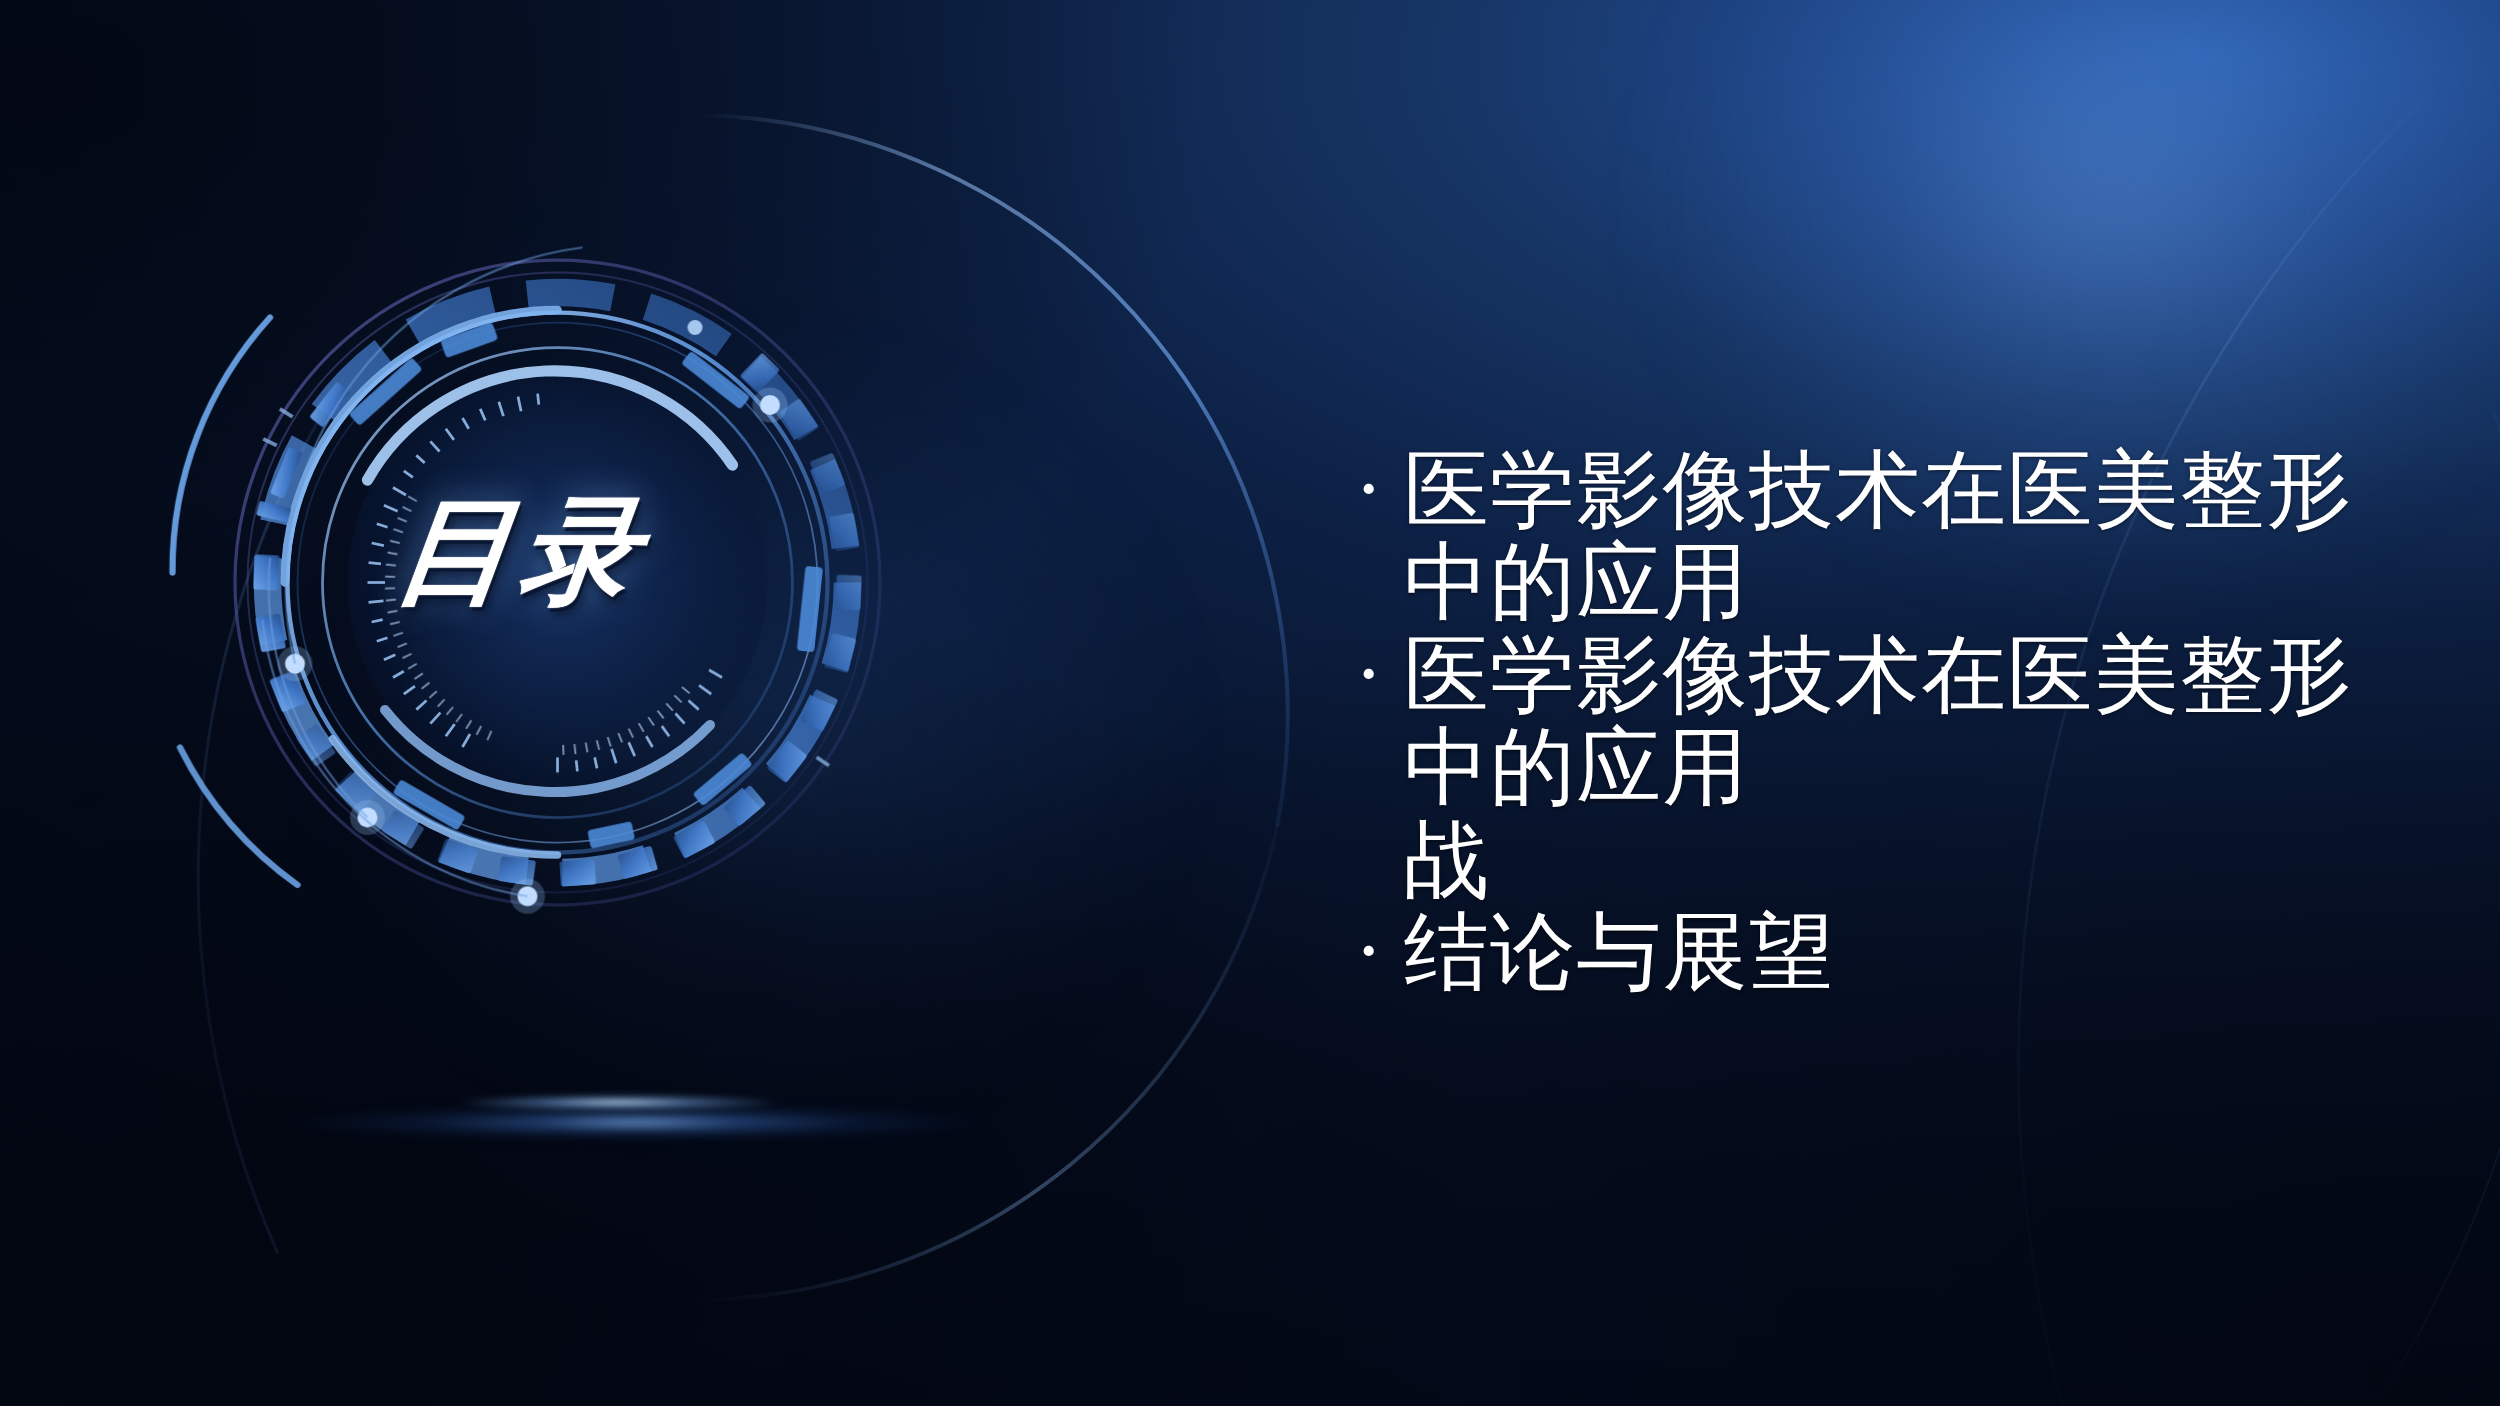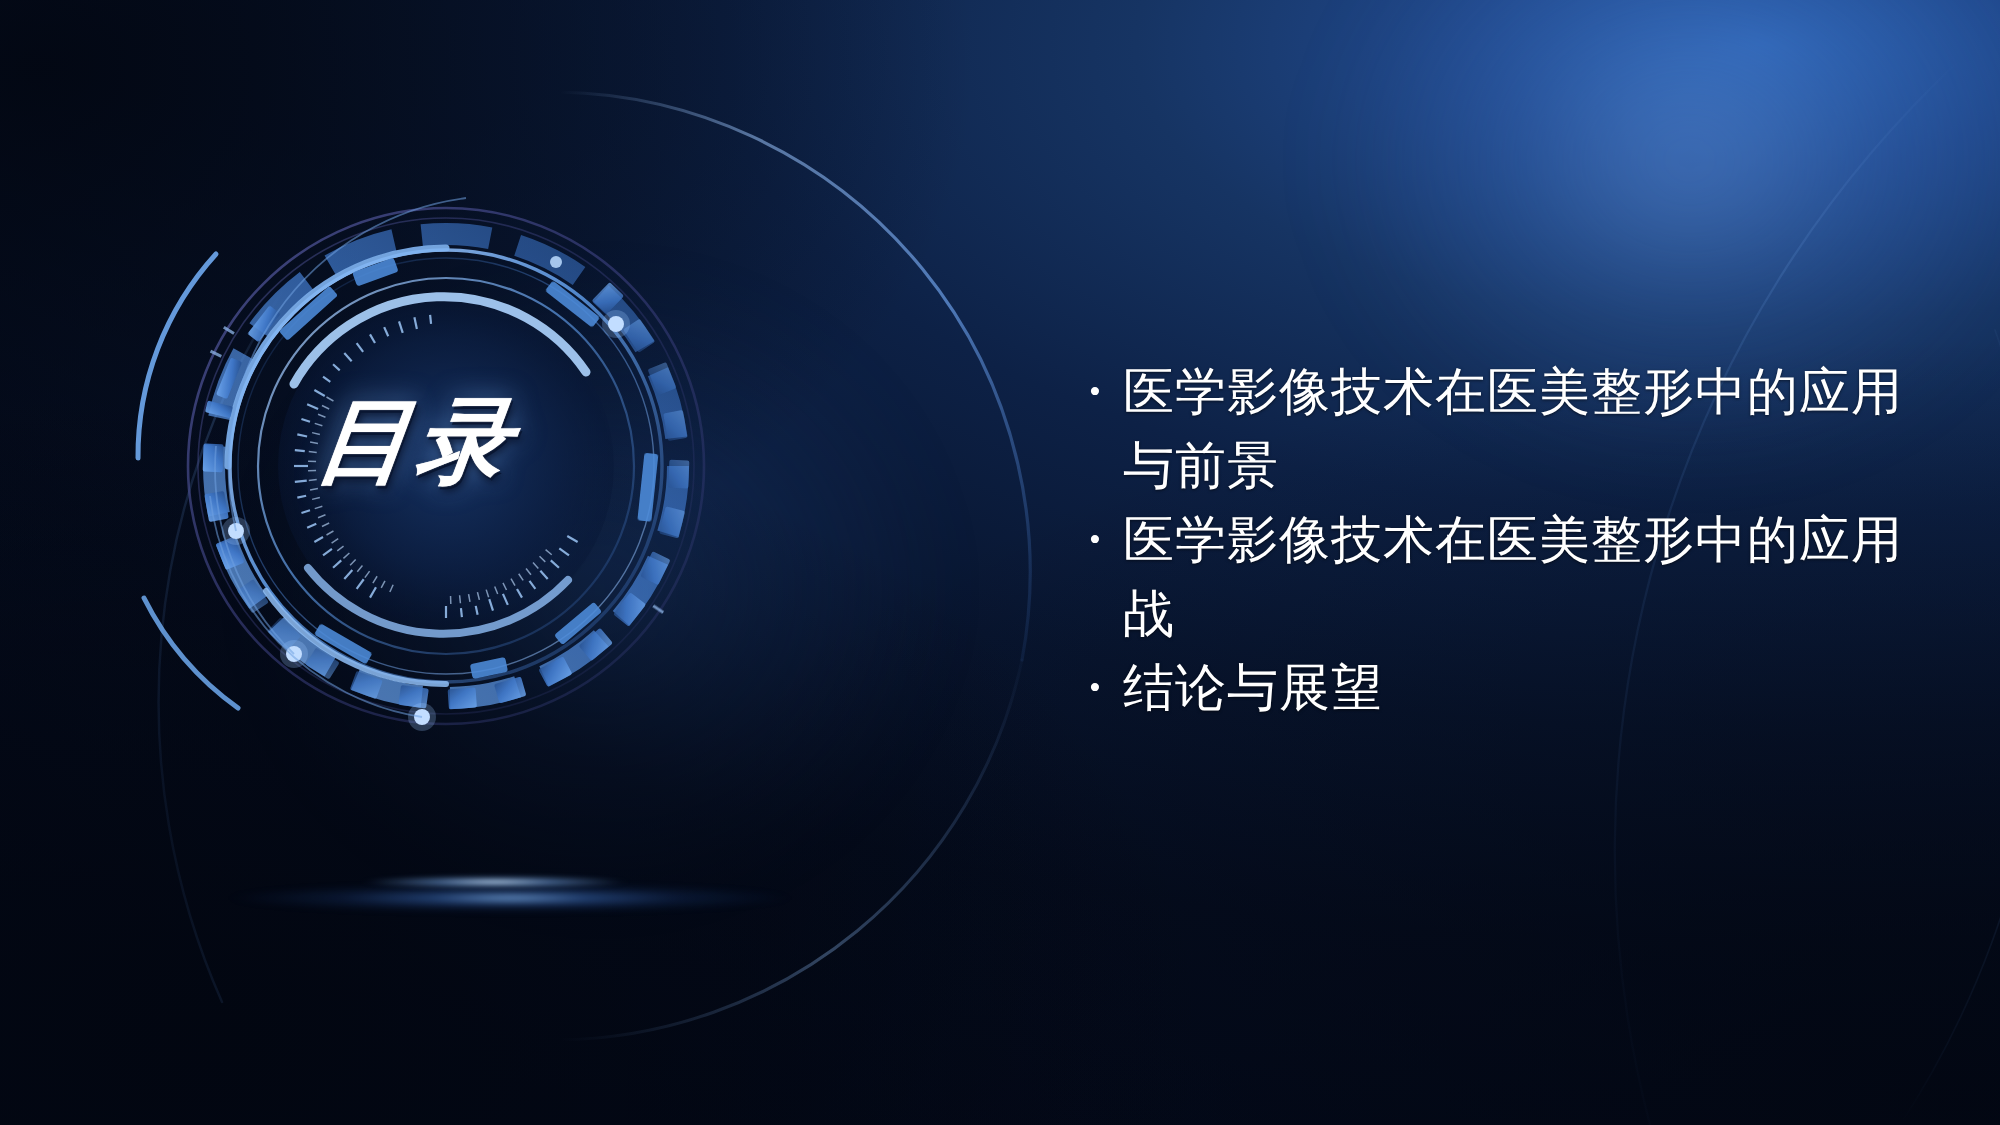--- a/index.html
+++ b/index.html
@@ -104,21 +104,21 @@
     color:#ffffff;
     font-size:34px;
     line-height:74px;
     text-align:left;
     padding-left:6px;
   }
   .bullet-text{
     flex:1 1 auto;
     color:#ffffff;
     font-family:Liberation Sans, sans-serif;
-    font-size:51px;
+    font-size:68px;
     line-height:74px;
     letter-spacing:1px;
     text-shadow:0 1px 3px rgba(0,0,0,.55);
     white-space:pre-wrap;
   }
 </style>
 </head>
 <body>
 
 <div id="slide">
@@ -592,24 +592,20 @@
   <div id="wordmark">
     <span class="glyphs">目录</span>
   </div>
 
   <div id="bullets">
 
     <div class="bullet-row">
       <span class="bullet-dot">•</span>
       <span class="bullet-text">医学影像技术在医美整形中的应用</span>
     </div>
-    <div class="bullet-row">
-      <span class="bullet-dot"></span>
-      <span class="bullet-text">与前景</span>
-    </div>
 
     <div class="bullet-row">
       <span class="bullet-dot">•</span>
       <span class="bullet-text">医学影像技术在医美整形中的应用</span>
     </div>
     <div class="bullet-row">
       <span class="bullet-dot"></span>
       <span class="bullet-text">战</span>
     </div>
 

